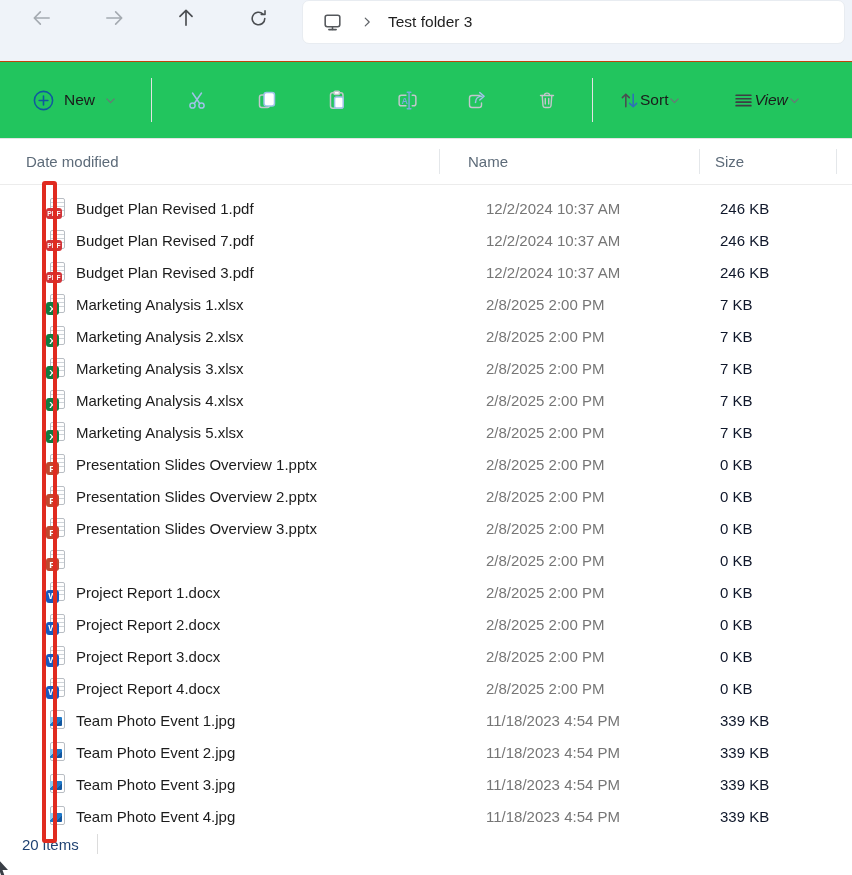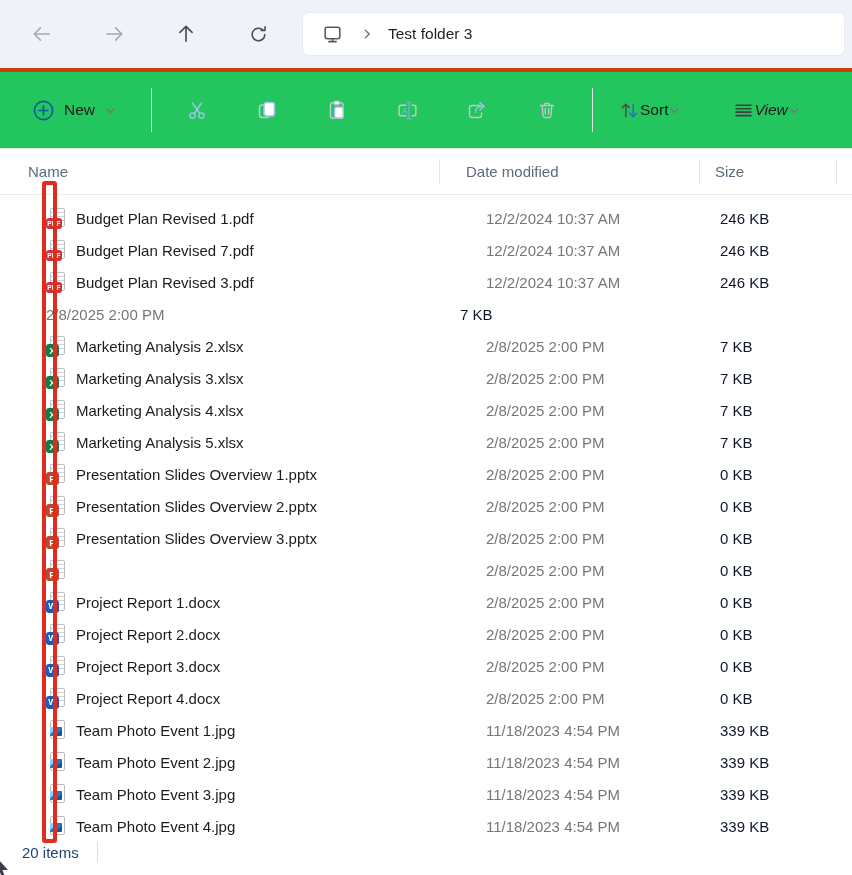--- a/index.html
+++ b/index.html
@@ -4,22 +4,22 @@
 <style>
   * { margin:0; padding:0; box-sizing:border-box; }
   html,body { background:#fff; }
   .app {
     position:relative; width:852px; height:875px; overflow:hidden;
     font-family:"Liberation Sans", sans-serif; background:#fff; color:#202020;
   }
 
   
   .navbar {
-    height:72px; background:#eff3f9; border-bottom:4px solid #c2410c;
-    display:flex; align-items:center;
+    height:62px; background:#eff3f9; border-bottom:1px solid #c2410c;
+    display:flex; align-items:flex-start;
   }
   .nav-btn {
     width:40px; height:36px; display:flex; align-items:center; justify-content:center;
     border-radius:5px; flex:none;
   }
   .nav-btn:first-child { margin-left:22px; }
   .nav-btn + .nav-btn { margin-left:32px; }
   .addr-pill {
     flex:1; height:44px; margin-left:24px; margin-right:7px;
     background:#fff; border:1px solid #e8ecf1; border-radius:7px;
@@ -82,21 +82,21 @@
   .t-xlsx::after { content:"X"; width:13px; height:13px; font-size:9.5px; background:#107c41; }
   .t-pptx::after { content:"P"; width:13px; height:13px; font-size:9.5px; background:#c0472e; }
   .t-docx::after { content:"W"; width:13px; height:13px; font-size:9px;  background:#185abd; }
   .t-jpg::before { background:#fff; }
   .t-jpg::after  {
     content:""; left:4px; bottom:5px; width:12px; height:9px; border-radius:1px;
     background:linear-gradient(135deg,#8ecdf3 0 38%,#1e78c8 38% 70%,#1257a0 70%);
   }
 
   
-  .statusbar { position:absolute; left:0; right:0; bottom:2px; height:42px; display:flex; align-items:center; }
+  .statusbar { position:absolute; left:0; right:0; bottom:10px; height:42px; display:flex; align-items:center; }
   .items-count { margin-left:22px; font-size:15px; color:#1f4272; }
   .sb-divider { width:1px; height:20px; background:#dcdcdc; margin-left:18px; }
 
   
   .annotation-rect {
     position:absolute; left:42px; top:181px; width:15px; height:662px;
     border:4px solid #e02b20; border-radius:3px; z-index:50; pointer-events:none; background:transparent;
   }
   .cursor { position:absolute; left:-3px; bottom:-4px; z-index:60; pointer-events:none; }
 
@@ -254,22 +254,22 @@
       <span class="tb-label">View</span>
       <span>
         <svg width="13" height="13" viewBox="0 0 16 16" fill="none" stroke="#6f7378" stroke-width="1.4" stroke-linecap="round" stroke-linejoin="round">
             <path d="M3.5 6 8 10.5 12.5 6"></path>
           </svg>
       </span>
     </div>
   </div>
 
   <div class="listhead">
+    <div class="hcell c-date">Date modified</div>
     <div class="hcell c-name">Name</div>
-    <div class="hcell c-date">Date modified</div>
     <div class="hcell c-size">Size</div>
     <div></div>
   </div>
 
   <div class="rows" id="rows">
       <div class="frow">
       <div class="cell-name">
         <span class="ficon t-pdf"></span>
         <span>Budget Plan Revised 1.pdf</span>
       </div>
@@ -289,20 +289,24 @@
       <div class="frow">
       <div class="cell-name">
         <span class="ficon t-pdf"></span>
         <span>Budget Plan Revised 3.pdf</span>
       </div>
       <div class="cell-date">12/2/2024 10:37 AM</div>
       <div class="cell-size">246 KB</div>
       <div></div>
     </div>
       <div class="frow">
+      <div class="cell-name">
+        <span class="ficon t-xlsx"></span>
+        <span>Marketing Analysis 1.xlsx</span>
+      </div>
       <div class="cell-date">2/8/2025 2:00 PM</div>
       <div class="cell-size">7 KB</div>
       <div></div>
     </div>
       <div class="frow">
       <div class="cell-name">
         <span class="ficon t-xlsx"></span>
         <span>Marketing Analysis 2.xlsx</span>
       </div>
       <div class="cell-date">2/8/2025 2:00 PM</div>

